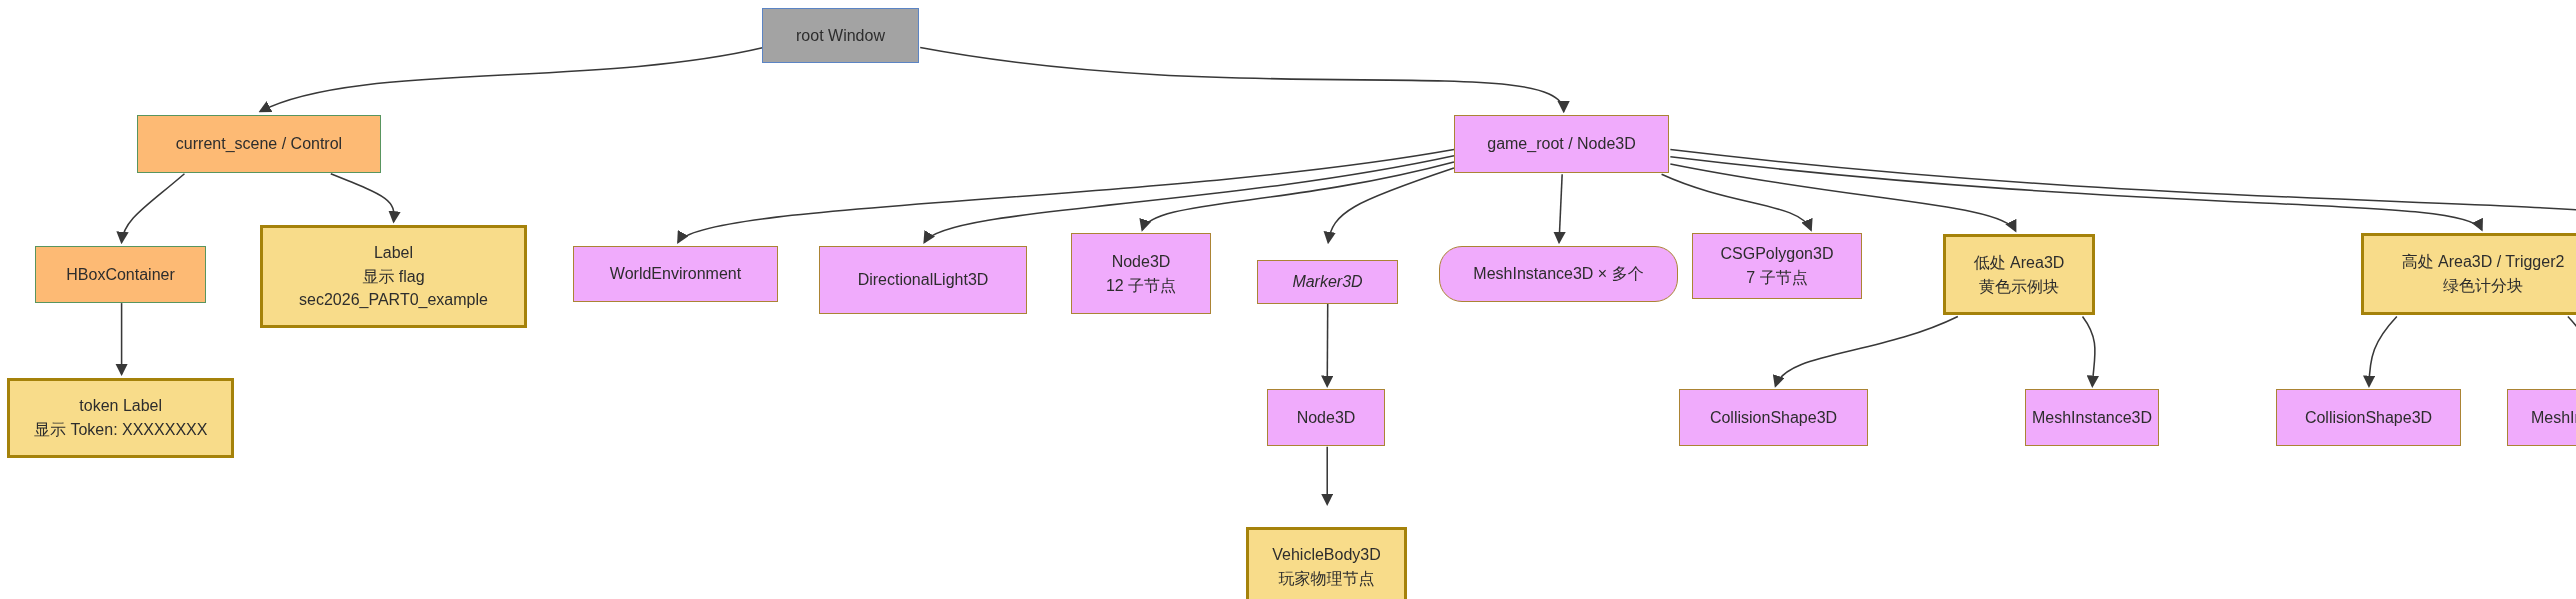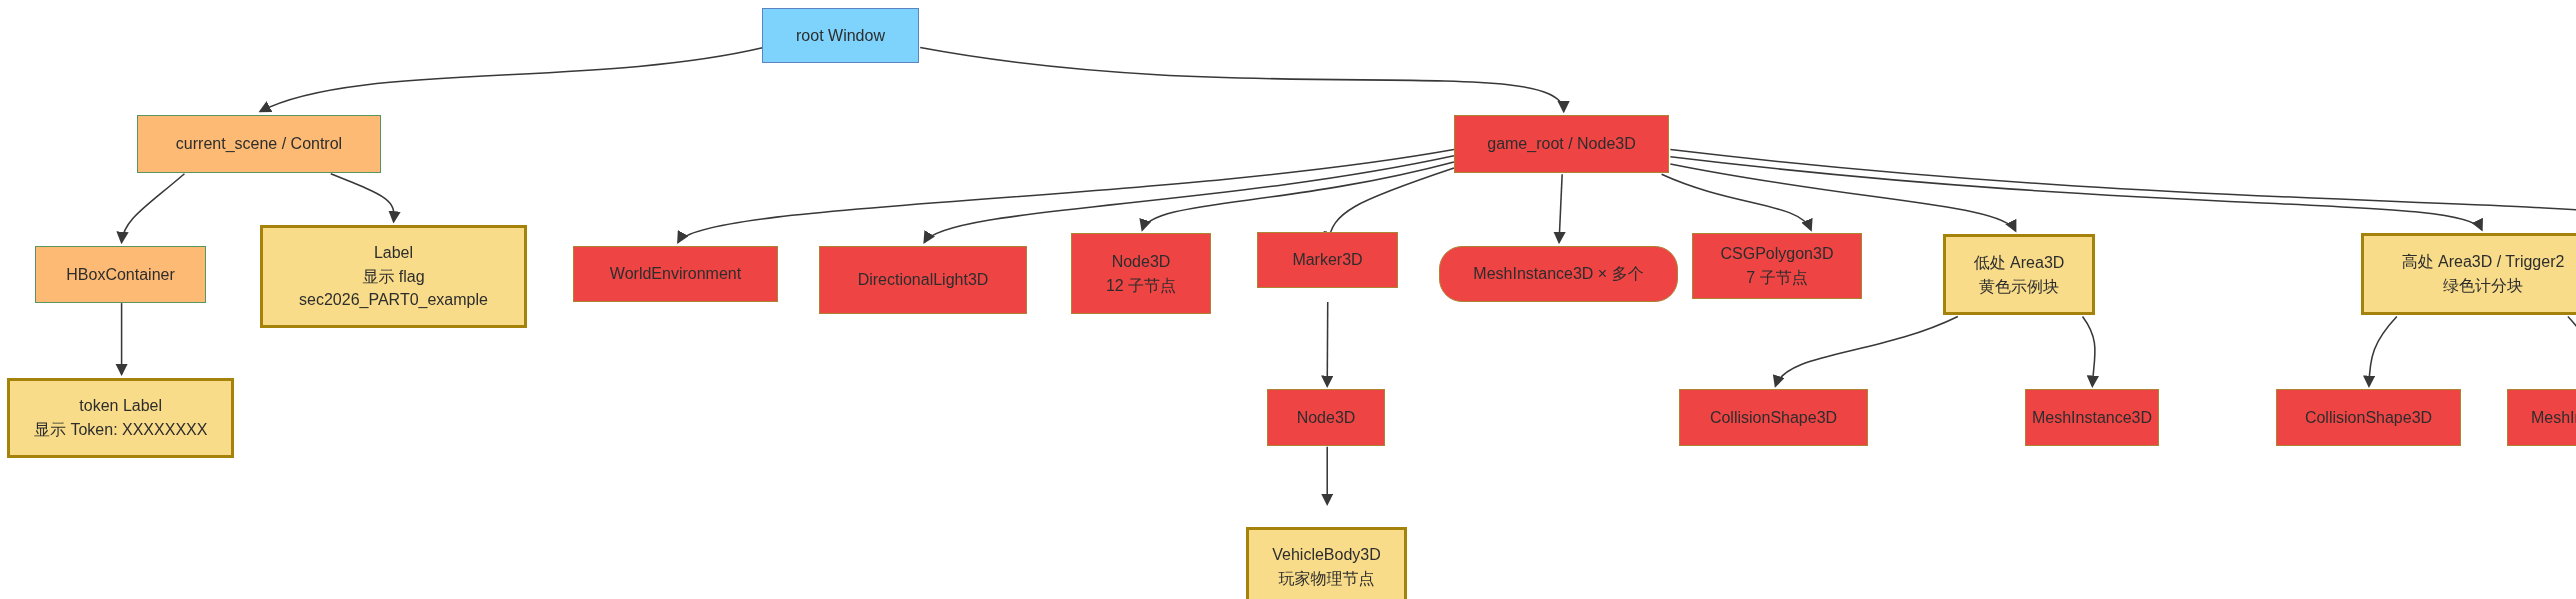--- a/index.html
+++ b/index.html
@@ -27,23 +27,23 @@
     display: flex;
     flex-direction: column;
     align-items: center;
     justify-content: center;
     text-align: center;
     font-size: 16px;
     line-height: 1.48;
     color: #2d2d2d;
     white-space: nowrap;
   }
-  .node.blue  { background: #7dd3fc; border: 1.5px solid #5b84c4; }
+  .node.blue  { background: #a3a3a3; border: 1.5px solid #5b84c4; }
   .node.green { background: #fdba74; border: 1.5px solid #58955f; }
-  .node.cream { background: #ef4444; border: 1.5px solid #ab8434; }
+  .node.cream { background: #f0abfc; border: 1.5px solid #ab8434; }
   .node.gold  { background: #f8dc8a; border: 3.1px solid #a5820a; }
 </style>
 </head>
 <body>
 
 <div id="canvas">
   <svg id="edge-layer" viewBox="0 0 5419 1164" xmlns="http://www.w3.org/2000/svg">
     <defs>
       <marker id="arrow" viewBox="0 0 10 10" refX="8.5" refY="5" markerWidth="8" markerHeight="8" orient="auto-start-reverse">
         <path d="M 0 0 L 10 5 L 0 10 z" fill="#383838"></path>
@@ -98,21 +98,21 @@
       <div class="node cream" style="left: 573px; top: 246px; width: 205px; height: 56px;">
         <span>WorldEnvironment</span>
       </div>
       <div class="node cream" style="left: 819px; top: 246px; width: 208px; height: 68px;">
         <span>DirectionalLight3D</span>
       </div>
       <div class="node cream" style="left: 1071px; top: 233px; width: 140px; height: 81px;">
         <span>Node3D</span>
         <span>12 子节点</span>
       </div>
-      <div class="node cream" style="left: 1257px; top: 232px; width: 141px; height: 56px;">
+      <div class="node cream" style="left: 1257px; top: 260px; width: 141px; height: 44px; font-style: italic;">
         <span>Marker3D</span>
       </div>
       <div class="node cream" style="left: 1439px; top: 246px; width: 239px; height: 56px; border-radius: 23px;">
         <span>MeshInstance3D × 多个</span>
       </div>
       <div class="node cream" style="left: 1692px; top: 233px; width: 170px; height: 66px;">
         <span>CSGPolygon3D</span>
         <span>7 子节点</span>
       </div>
       <div class="node gold" style="left: 1943px; top: 234px; width: 152px; height: 81px;">

